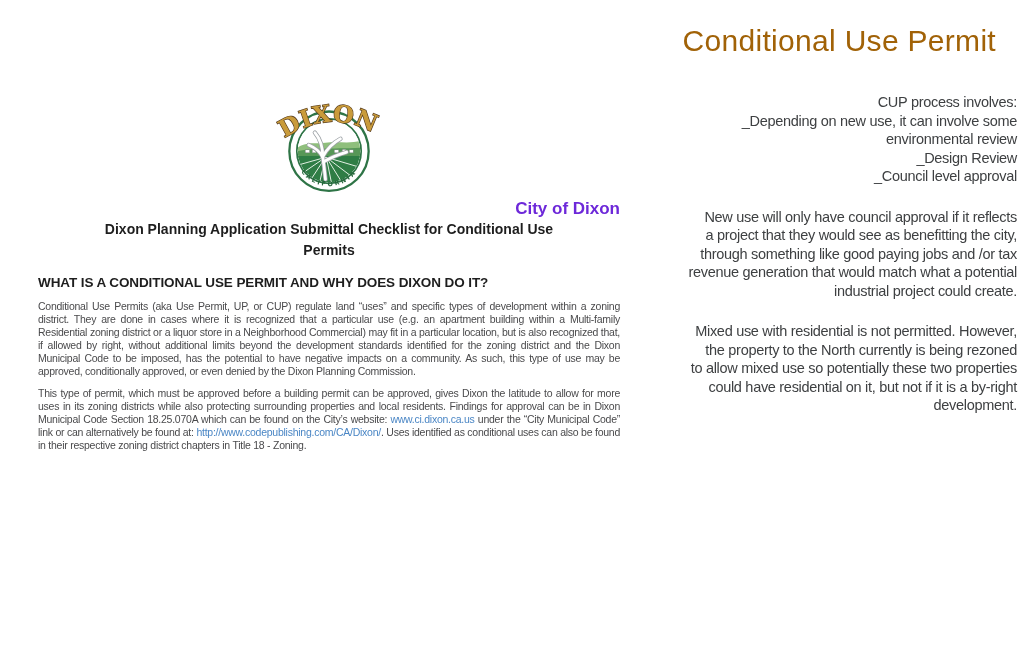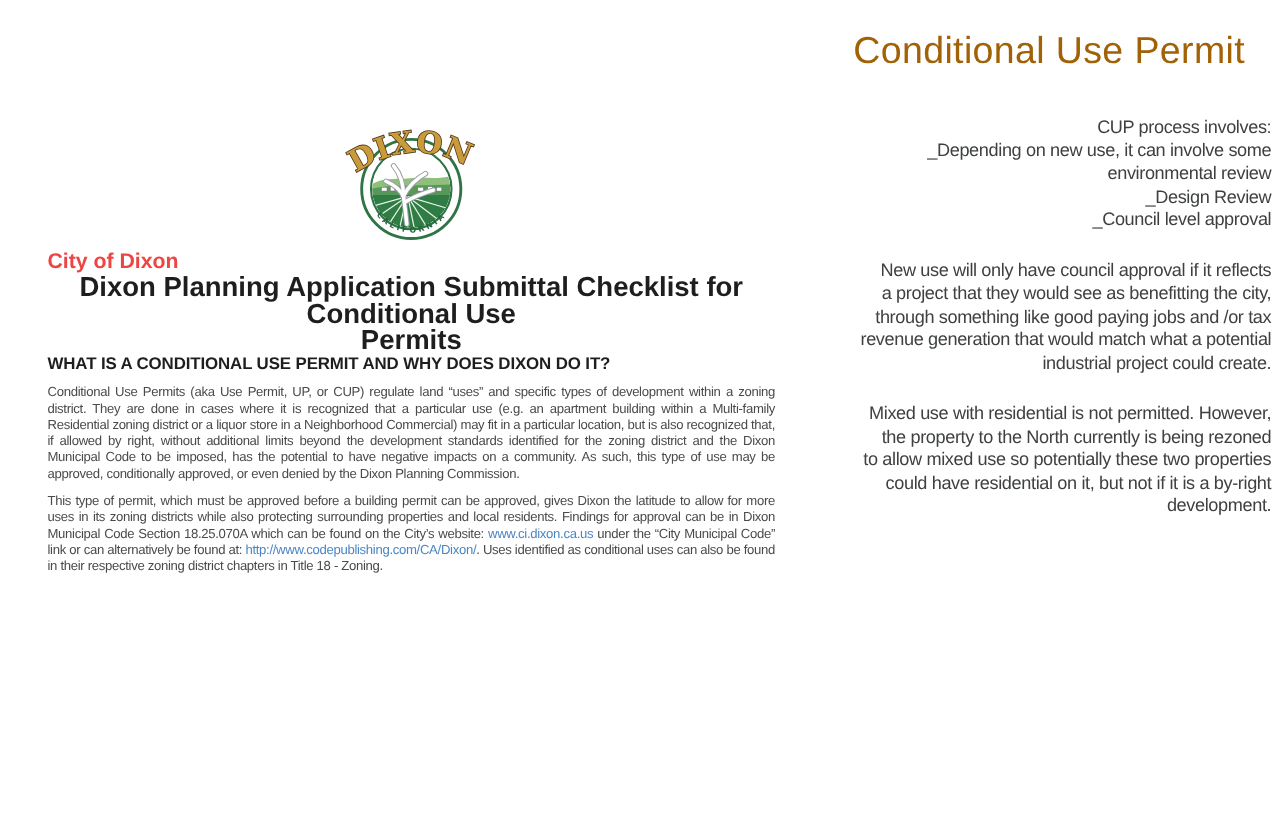--- a/index.html
+++ b/index.html
@@ -28,35 +28,36 @@
     left: 38px;
     top: 93px;
     width: 582px;
     color: #474749;
   }
   .logo-wrap { width: 106px; margin: 0 auto; }
   .logo-wrap svg { display: block; }
 
   .org-title {
     margin-top: 1px;
-    text-align: left;
+    text-align: right;
     font-size: 17px;
     font-weight: bold;
-    color: #ef4444;
+    color: #6d28d9;
     line-height: 21px;
   }
   .doc-title {
     text-align: center;
-    font-size: 22px;
+    font-size: 14px;
     font-weight: bold;
     color: #1E1E1E;
     line-height: 21px;
     white-space: pre-line;
   }
   .section-heading {
+    margin-top: 13px;
     font-size: 13.5px;
     font-weight: bold;
     color: #1E1E1E;
     line-height: 17px;
     letter-spacing: -0.1px;
   }
   .body-para {
     margin-top: 9px;
     font-size: 10.5px;
     line-height: 13px;

